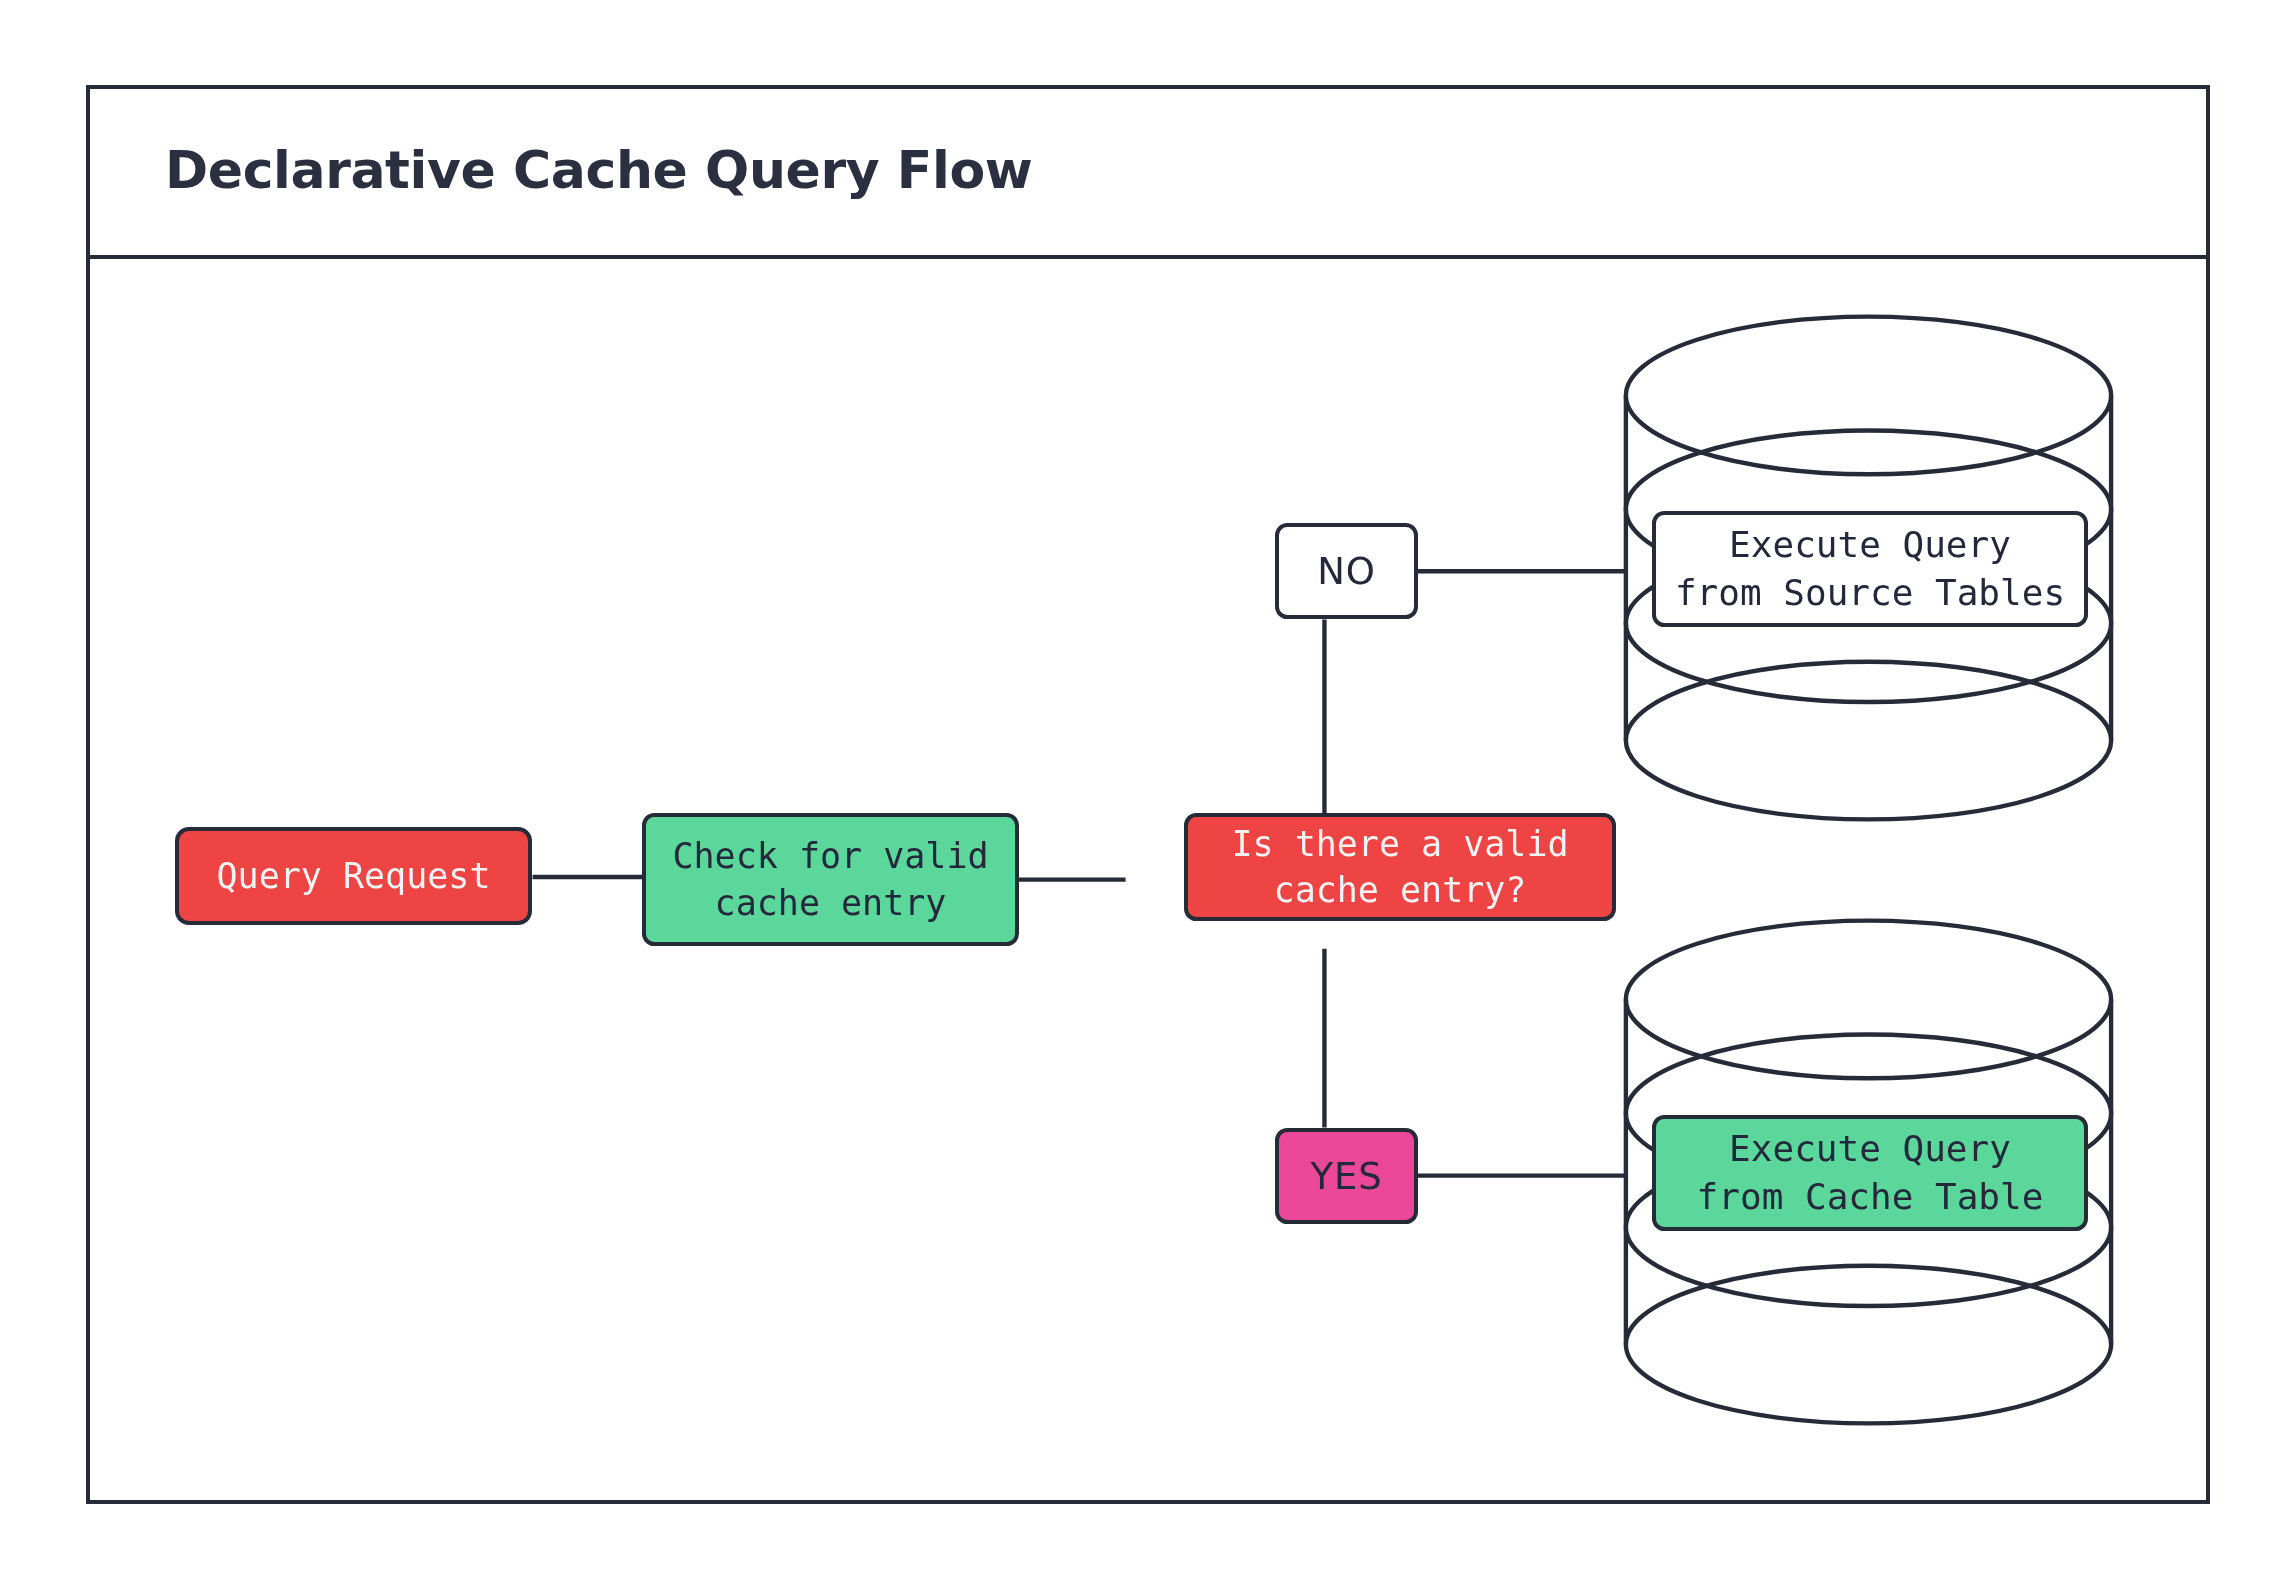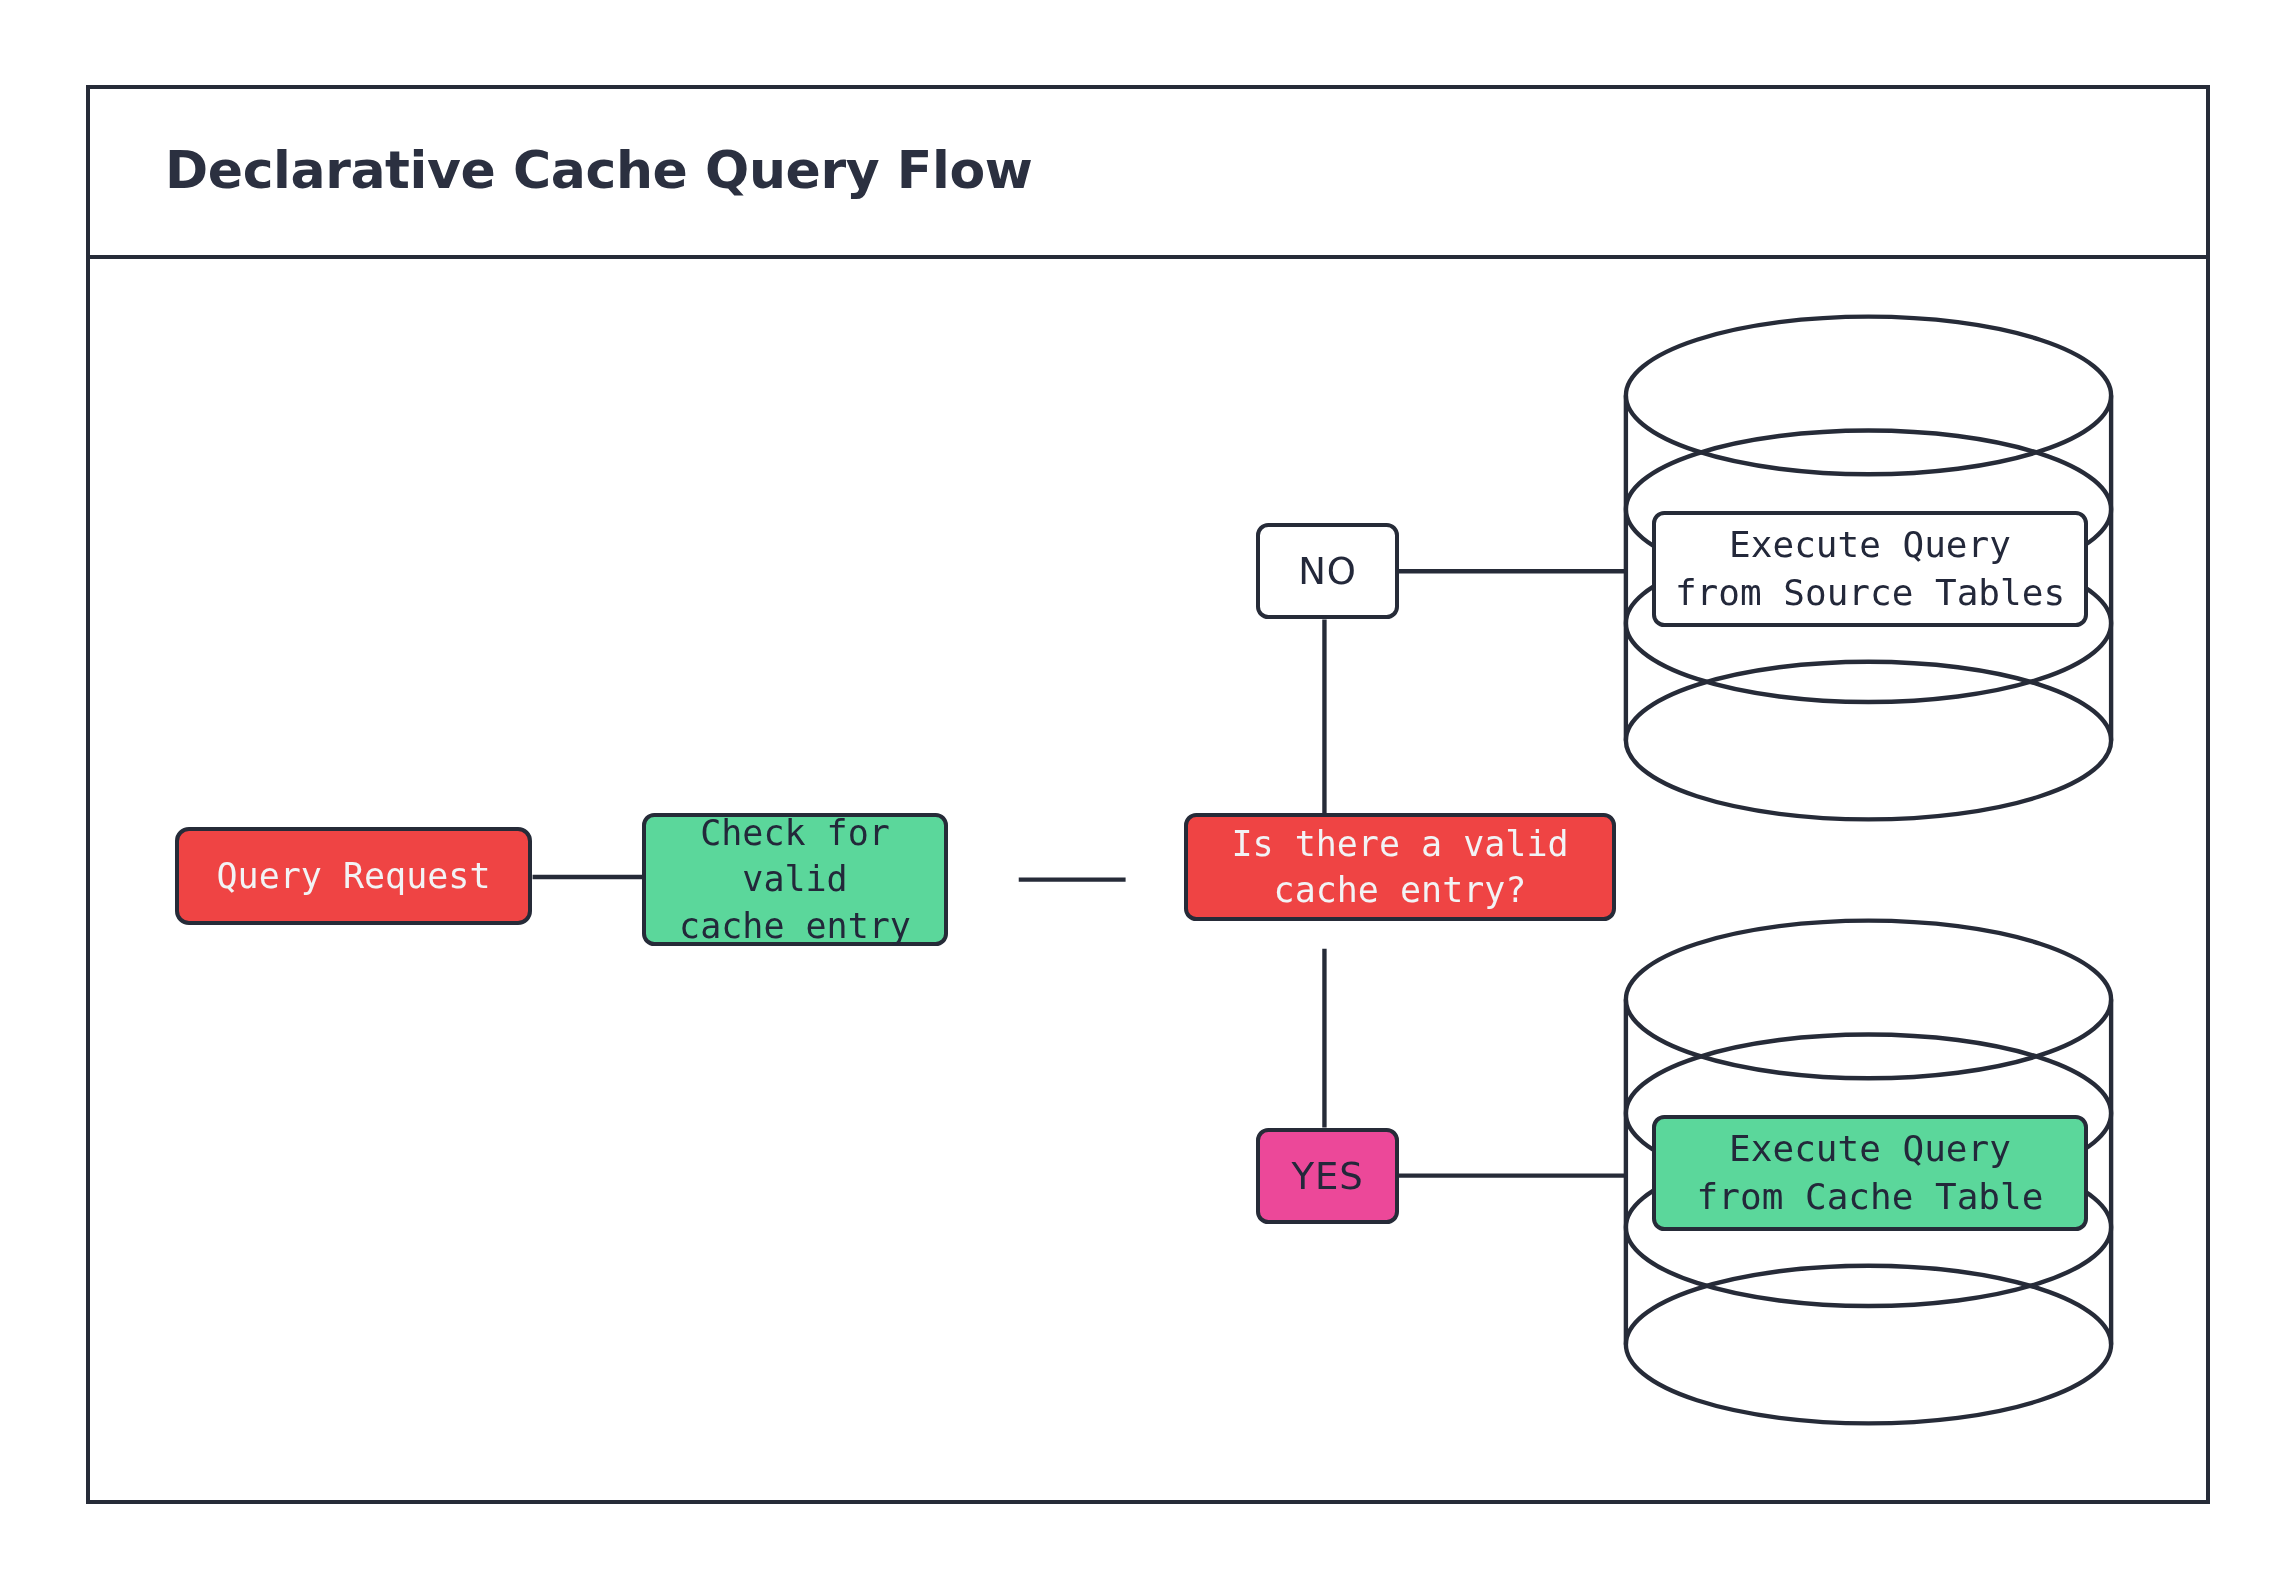--- a/index.html
+++ b/index.html
@@ -89,36 +89,37 @@
     border: 4.4px solid #262b38;
   }
   .node.green {
     background: #5bd79b;
     color: #23283a;
     border: 4.4px solid #262b38;
   }
 
   
   #node-query-request { left: 175px;  top: 827px;  width: 357px; height: 98px; border-radius: 14px; }
-  #node-check-cache   { left: 642px;  top: 813px;  width: 306px; height: 133px; }
+  #node-check-cache   { left: 642px;  top: 813px;  width: 377px; height: 133px; }
   #node-decision      { left: 1184px; top: 813px;  width: 432px; height: 108px; }
 
   
   .edge-label {
     position: absolute;
     box-sizing: border-box;
     display: flex;
     align-items: center;
     justify-content: center;
     font-family: "DejaVu Sans", sans-serif;
     font-size: 37px;
     letter-spacing: 0.9px;
     color: #23283a;
     border: 4.4px solid #262b38;
     border-radius: 12.3px;
+    margin-left: 19px;
   }
   #label-no  { left: 1256px; top: 523px;  width: 143px; height: 96px; background: #ffffff; }
   #label-yes { left: 1256px; top: 1128px; width: 143px; height: 96px; background: #ec4899; }
 
   
   .cylinder {
     position: absolute;
     width: 491px;
     height: 508px;
   }

